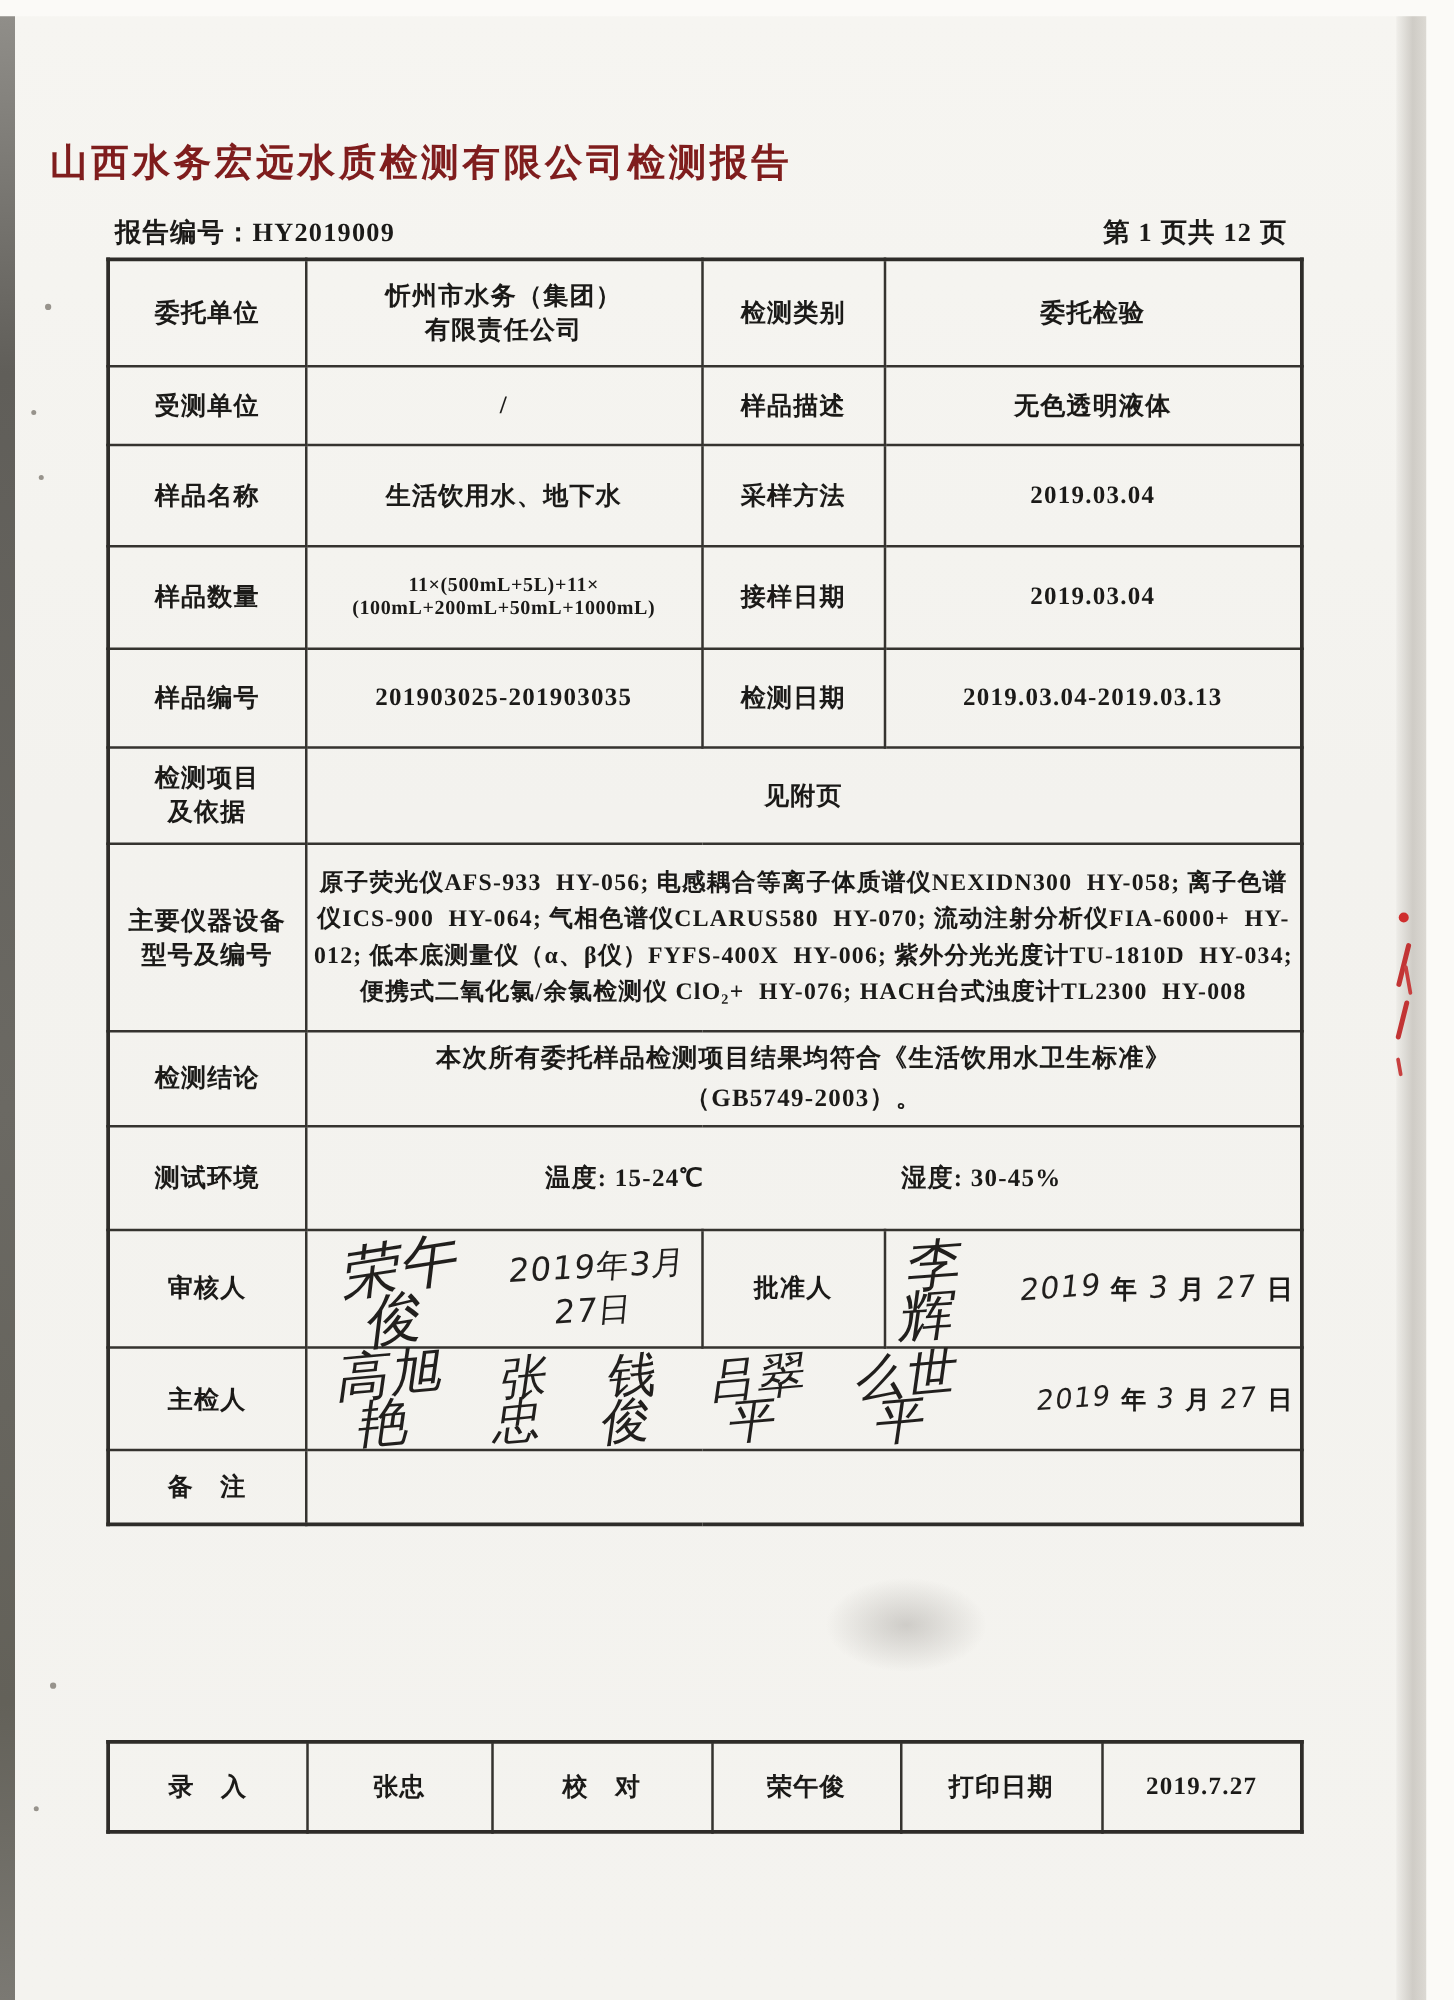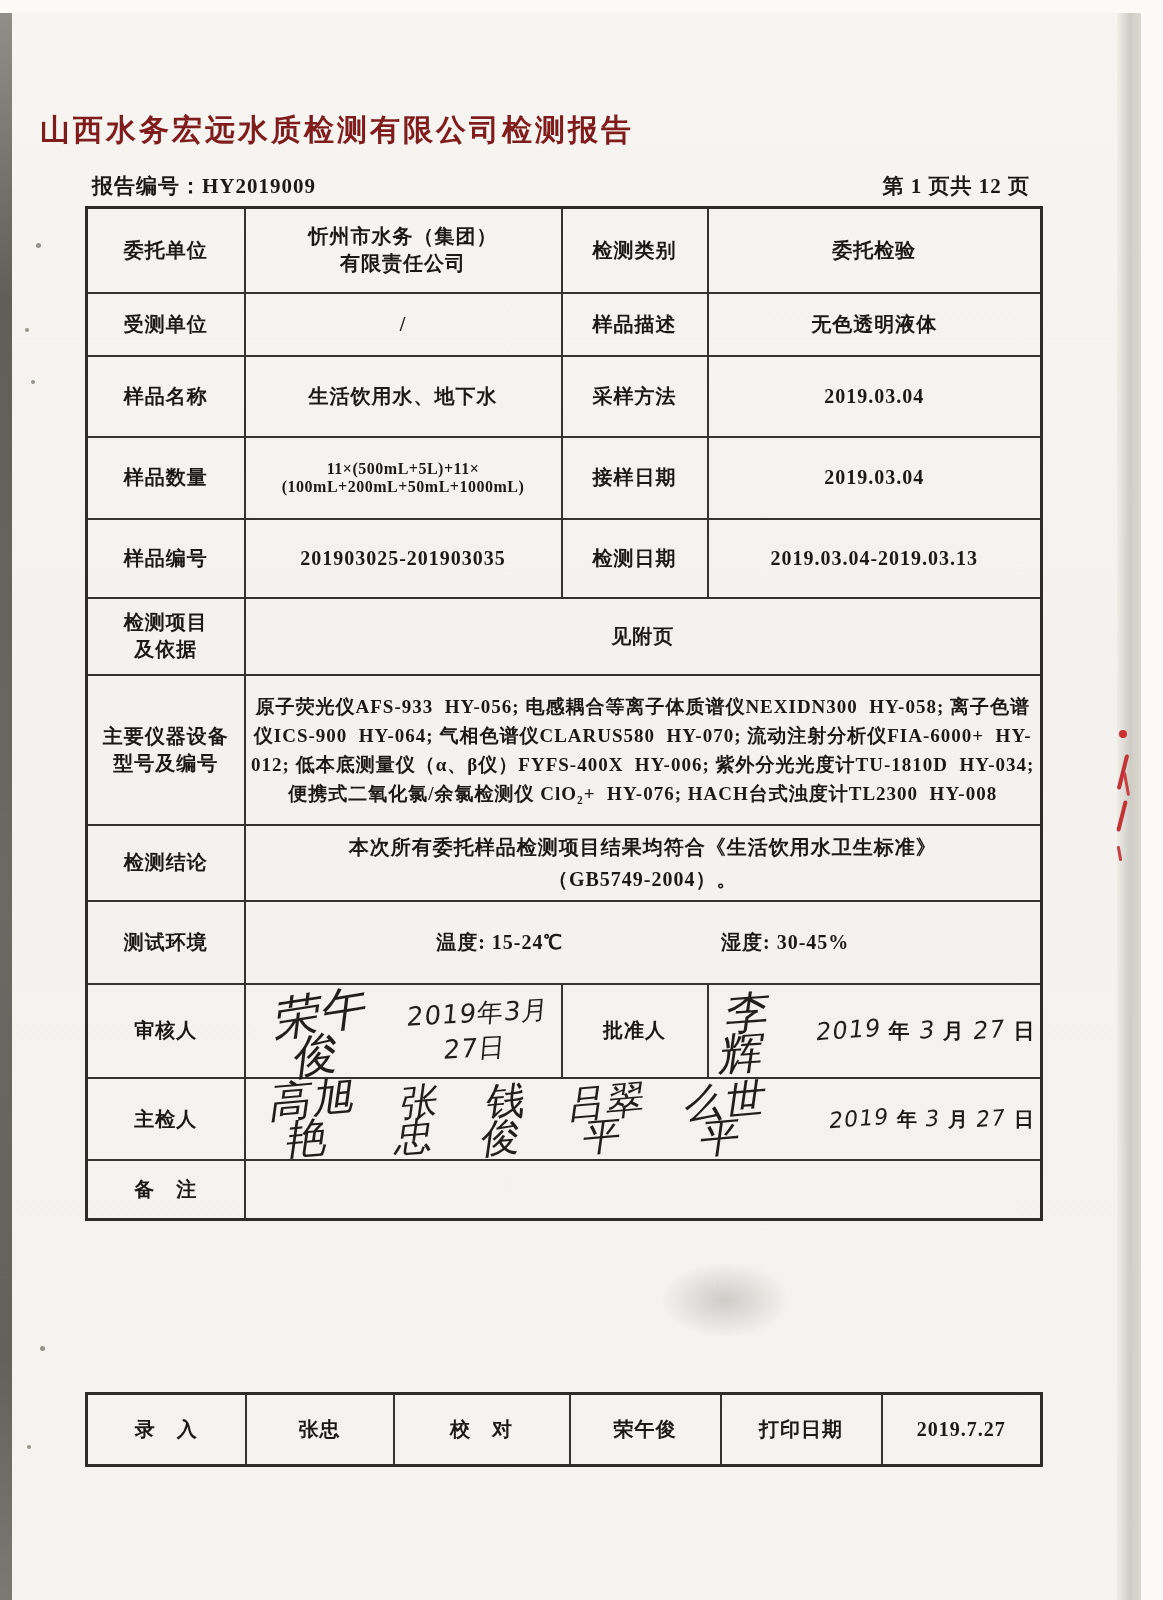--- a/index.html
+++ b/index.html
@@ -168,21 +168,21 @@
     <td class="lbl">
       <span>主要仪器设备</span><br>
       <span>型号及编号</span>
     </td>
     <td colspan="3" class="instr">原子荧光仪AFS-933  HY-056; 电感耦合等离子体质谱仪NEXIDN300  HY-058; 离子色谱仪ICS-900  HY-064; 气相色谱仪CLARUS580  HY-070; 流动注射分析仪FIA-6000+  HY-012; 低本底测量仪（α、β仪）FYFS-400X  HY-006; 紫外分光光度计TU-1810D  HY-034; 便携式二氧化氯/余氯检测仪 ClO₂+  HY-076; HACH台式浊度计TL2300  HY-008</td>
   </tr>
   <tr style="height:76px">
     <td class="lbl">检测结论</td>
     <td colspan="3" class="concl">
       <span>本次所有委托样品检测项目结果均符合《生活饮用水卫生标准》</span><br>
-      <span>（GB5749-2004）。</span>
+      <span>（GB5749-2003）。</span>
     </td>
   </tr>
   <tr style="height:83px">
     <td class="lbl">测试环境</td>
     <td colspan="3" class="envcell">
       <span>温度: 15-24℃</span>
       <span class="hum">湿度: 30-45%</span>
     </td>
   </tr>
   <tr style="height:79px">

